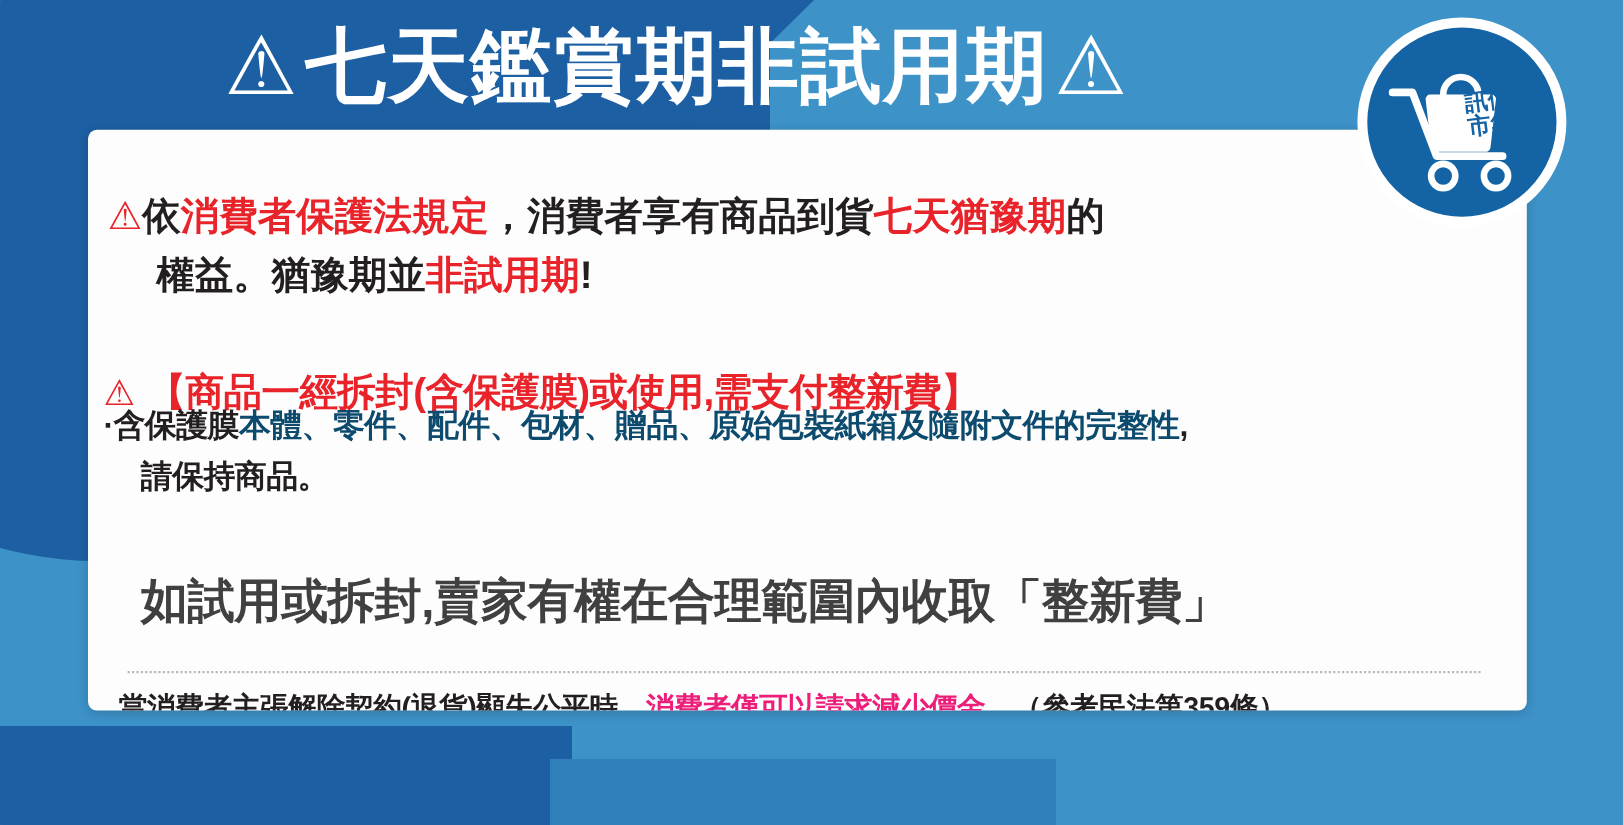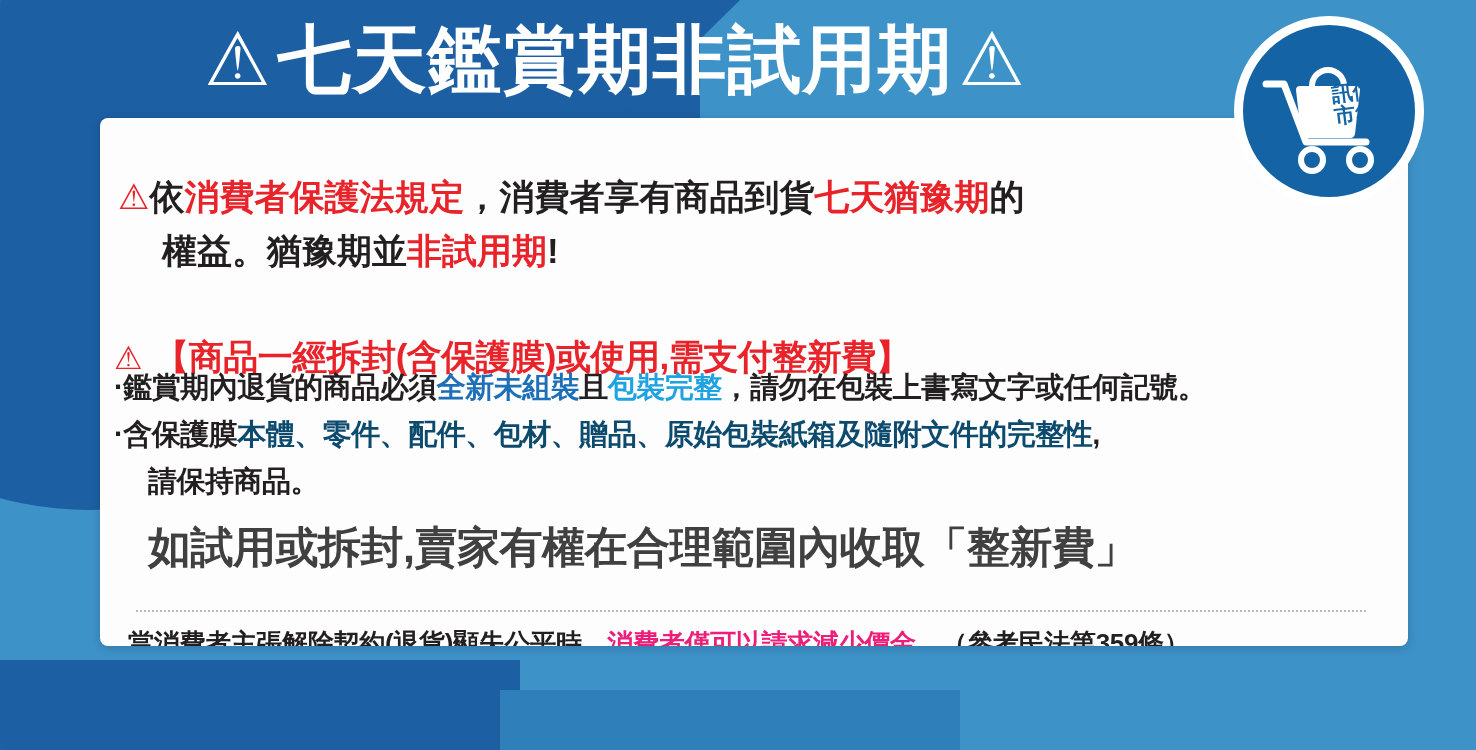--- a/index.html
+++ b/index.html
@@ -124,21 +124,21 @@
     font-weight: bold;
     line-height: 1.05;
     letter-spacing: 0px;
     transform: rotate(-7deg);
     pointer-events: none;
   }
 
   
   .card {
     position: absolute;
-    left: 100px;
+    left: 80px;
     top: 118px;
     width: 1308px;
     height: 528px;
     background: #fdfdfd;
     border-radius: 8px;
     box-shadow: 0 2px 10px rgba(0,0,0,.18);
     z-index: 5;
     overflow: hidden;
   }
   .card-tex {
@@ -273,21 +273,20 @@
 
       <div class="blk1">
         <div class="row"><span class="red">⚠</span><span>依</span><span class="red">消費者保護法規定</span><span>，消費者享有商品到貨</span><span class="red">七天猶豫期</span><span>的</span></div>
         <div class="row ln2"><span>權益。猶豫期並</span><span class="red">非試用期</span><span>!</span></div>
       </div>
 
       <div class="blk2 row"><span class="tri">⚠</span><span>【商品一經拆封(含保護膜)或使用,需支付整新費】</span></div>
 
       <div class="bullets">
 
-        <div class="row"><span>·</span><span>鑑賞期內退貨的商品必須</span><span class="blue-dark">全新未組裝</span><span>且</span><span class="blue-lite">包裝完整</span><span>，請勿在包裝上書寫文字或任何記號。</span></div>
 
         <div class="row"><span>·</span><span>含保護膜</span><span class="orange">本體、零件、配件、包材、贈品、原始包裝紙箱及隨附文件的完整性</span><span>,</span></div>
 
         <div class="row ind"><span>請保持商品。</span></div>
       </div>
 
       <div class="big-red row">如試用或拆封,賣家有權在合理範圍內收取「整新費」</div>
 
       <div class="divider"></div>
 

